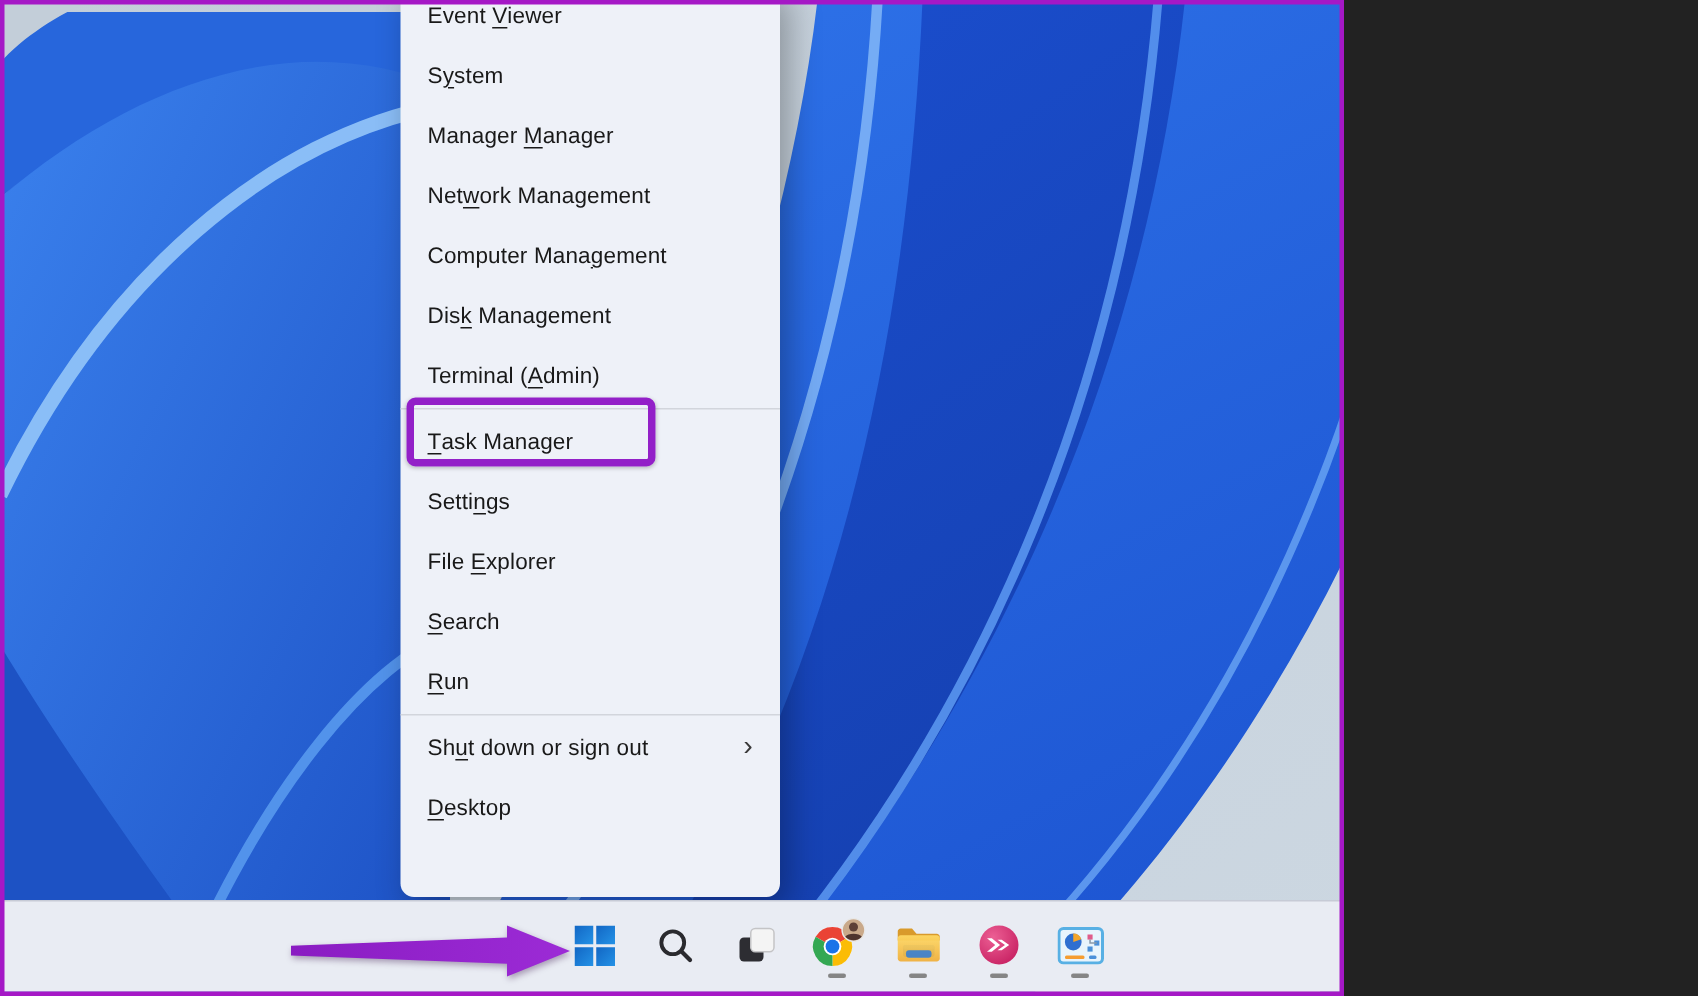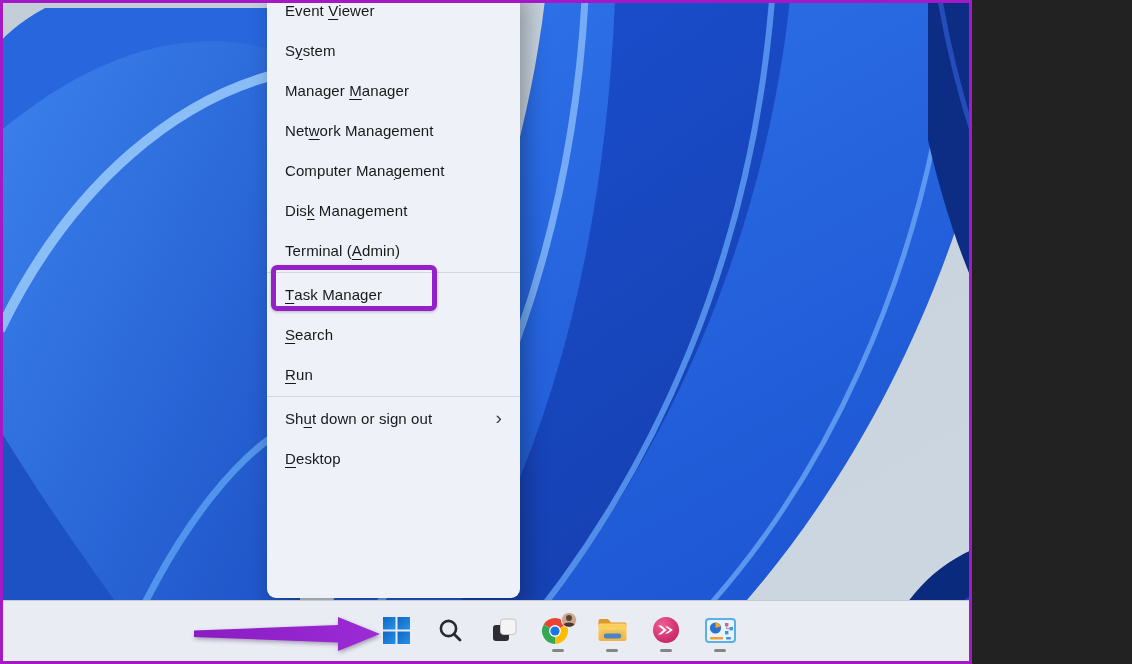--- a/index.html
+++ b/index.html
@@ -1,21 +1,21 @@
 <!DOCTYPE html>
 <html style="--accent-purple: #9320c8; --border-purple: #a518c6; --menu-bg: #eef1f8; --menu-text: #191919; --taskbar-bg: #e9ecf3; --separator: #d2d5dc; --indicator: #858585; --start-logo-blue: #1572d6; --wallpaper-blue: #2a6ae2; --wallpaper-navy: #0d2d85;"><head>
 <meta charset="utf-8">
 <style>
   :root{
     --accent-purple:#9320c8; --border-purple:#a518c6; --menu-bg:#eef1f8;
     --menu-text:#191919; --taskbar-bg:#e9ecf3; --separator:#d2d5dc; --indicator:#858585;
   }
   *{margin:0;padding:0;box-sizing:border-box;}
   body{font-family:"Liberation Sans",sans-serif;background:#222;}
-  .stage{position:relative;width:972px;height:664px;overflow:hidden;background:#c7d3dd;}
+  .stage{position:relative;width:896px;height:664px;overflow:hidden;background:#c7d3dd;}
   .frame{position:absolute;inset:0;border:3px solid var(--border-purple);z-index:50;pointer-events:none;}
   .wallpaper{position:absolute;left:0;top:0;width:1132px;height:661px;z-index:0;}
 
   
   .menu{position:absolute;left:267px;top:-10px;width:253px;height:608px;background:var(--menu-bg);
         border-radius:0 0 9px 9px;box-shadow:6px 8px 22px rgba(0,0,0,.30);z-index:2;
         display:flex;flex-direction:column;}
   .menu-item{height:40px;display:flex;align-items:center;padding:0 18px;font-size:15px;
              color:var(--menu-text);letter-spacing:.1px;cursor:default;white-space:pre;}
   .menu-item .key{text-decoration:underline;text-underline-offset:3px;}
@@ -90,20 +90,22 @@
   <div class="menu">
     <div class="menu-item"><span>Event </span><span class="key">V</span><span>iewer</span></div>
     <div class="menu-item"><span>S</span><span class="key">y</span><span>stem</span></div>
     <div class="menu-item"><span>Manager </span><span class="key">M</span><span>anager</span></div>
     <div class="menu-item"><span>Net</span><span class="key">w</span><span>ork Management</span></div>
     <div class="menu-item"><span>Computer Mana</span><span class="key">g</span><span>ement</span></div>
     <div class="menu-item"><span>Dis</span><span class="key">k</span><span> Management</span></div>
     <div class="menu-item"><span>Terminal (</span><span class="key">A</span><span>dmin)</span></div>
     <div class="menu-sep"></div>
     <div class="menu-item"><span></span><span class="key">T</span><span>ask Manager</span></div>
+    <div class="menu-item"><span>Setti</span><span class="key">n</span><span>gs</span></div>
+    <div class="menu-item"><span>File </span><span class="key">E</span><span>xplorer</span></div>
     <div class="menu-item"><span></span><span class="key">S</span><span>earch</span></div>
     <div class="menu-item"><span></span><span class="key">R</span><span>un</span></div>
     <div class="menu-sep"></div>
     <div class="menu-item"><span>Sh</span><span class="key">u</span><span>t down or sign out</span><span class="chevron">›</span></div>
     <div class="menu-item"><span></span><span class="key">D</span><span>esktop</span></div>
   </div>
 
   <div class="hl-box"></div>
 
   <div class="taskbar">

